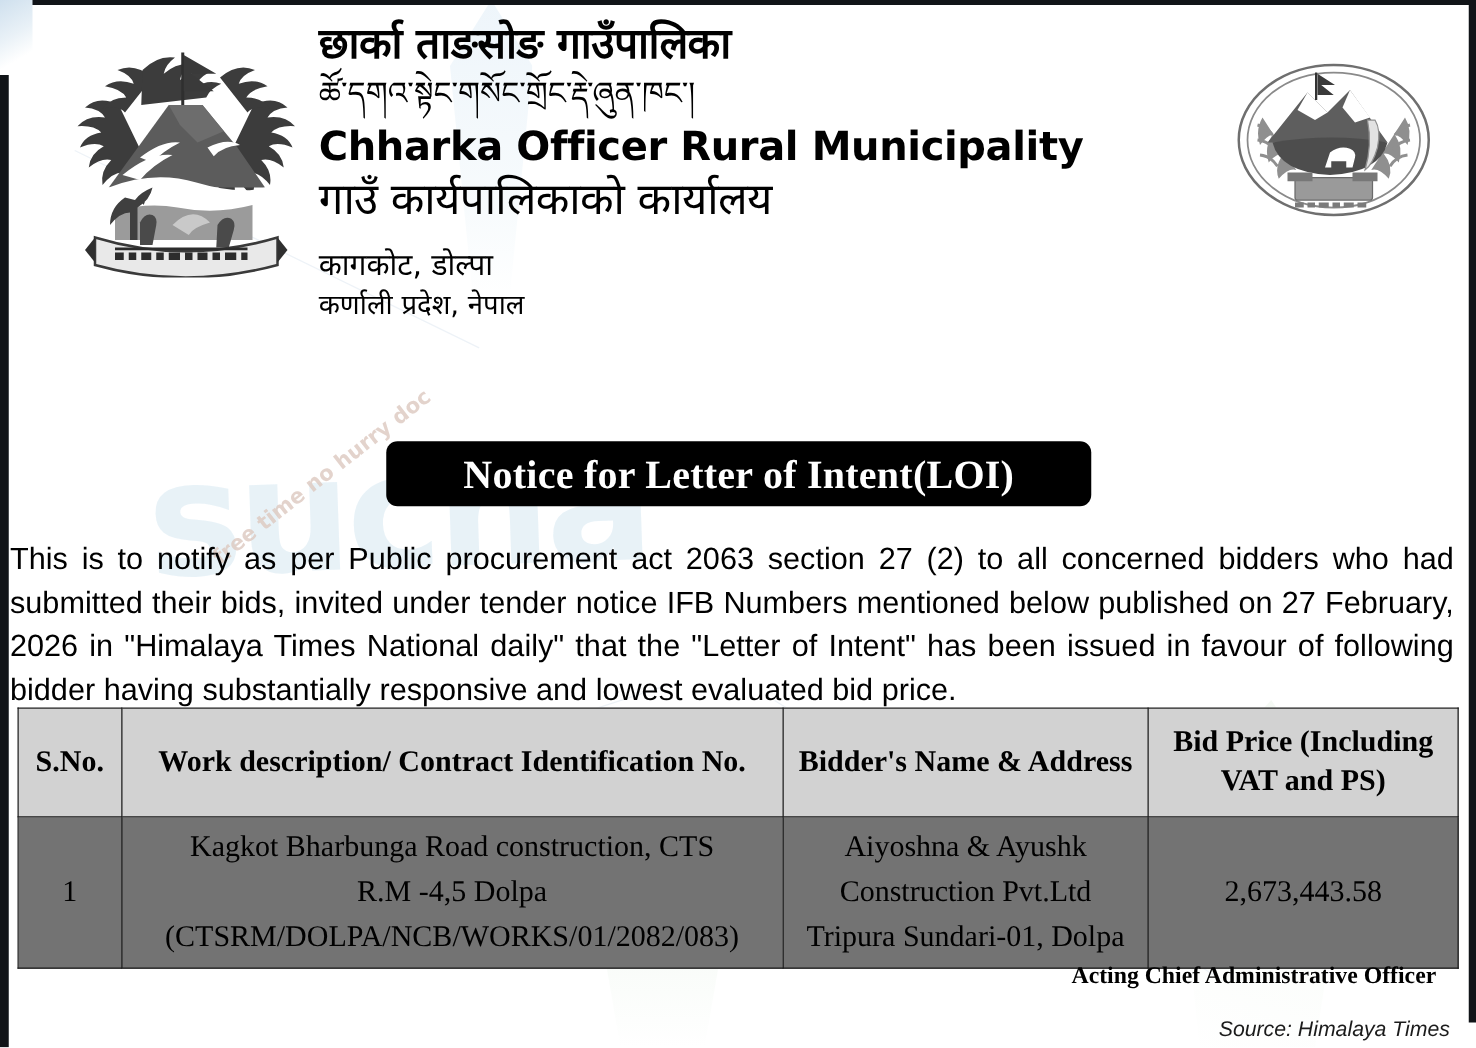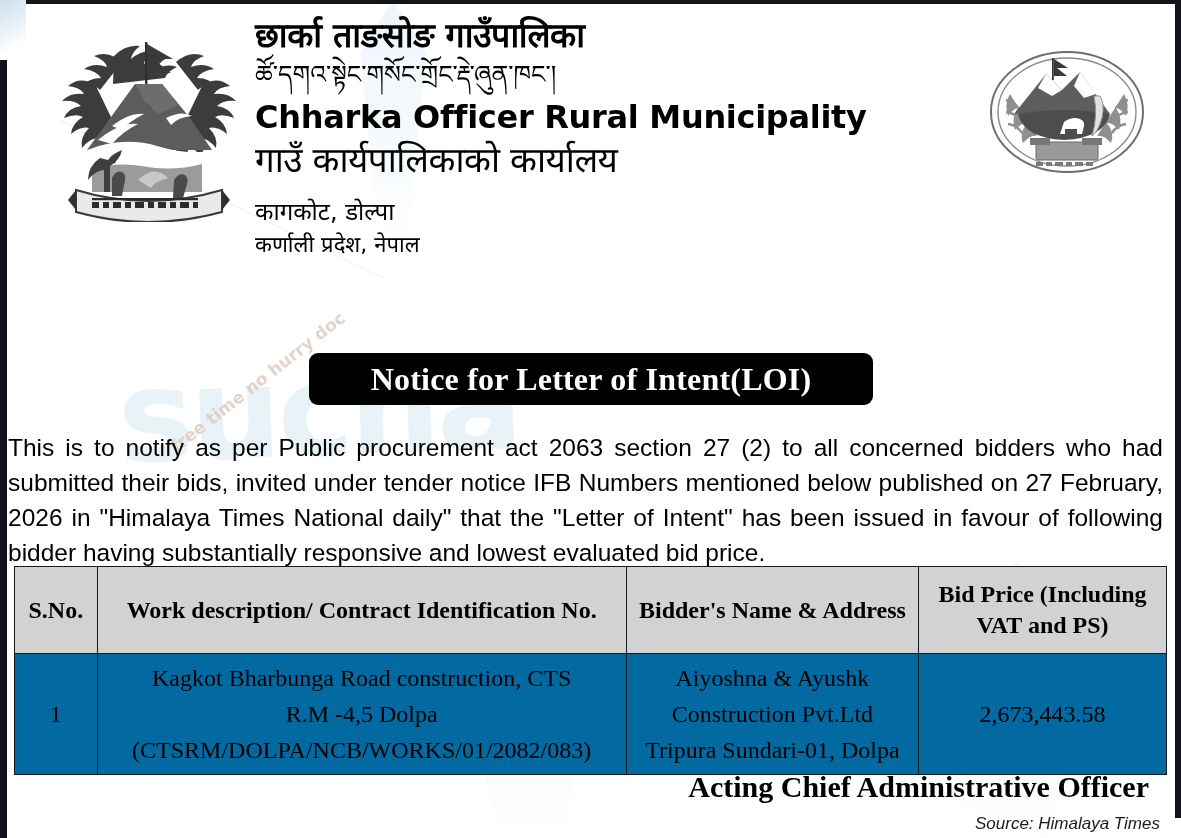--- a/index.html
+++ b/index.html
@@ -220,21 +220,21 @@
   }
   .loi-table thead th {
     background: #d2d2d2;
     font-weight: 700;
     font-size: 24px;
     line-height: 31px;
     height: 78px;
     padding: 4px 6px;
   }
   .loi-table tbody td {
-    background: #0369a1;
+    background: #737373;
     font-weight: 400;
     font-size: 24px;
     line-height: 36px;
     height: 112px;
     padding: 4px 6px;
   }
   .col-sno   { width: 72px; }
   .col-work  { width: 525px; }
   .col-bid   { width: 304px; }
   .col-price { width: 252px; }
@@ -245,21 +245,21 @@
   
   .signature {
     position: absolute;
     left: 0; top: 770px;
     width: 1167px;
     text-align: right;
     padding-right: 18px;
     box-sizing: border-box;
     font-family: "Liberation Serif", serif;
     font-weight: 700;
-    font-size: 30px;
+    font-size: 19px;
     z-index: 6;
   }
   .source-line {
     position: absolute;
     left: 0; top: 814px;
     width: 1172px;
     text-align: right;
     padding-right: 12px;
     box-sizing: border-box;
     font-family: "Liberation Sans", sans-serif;

